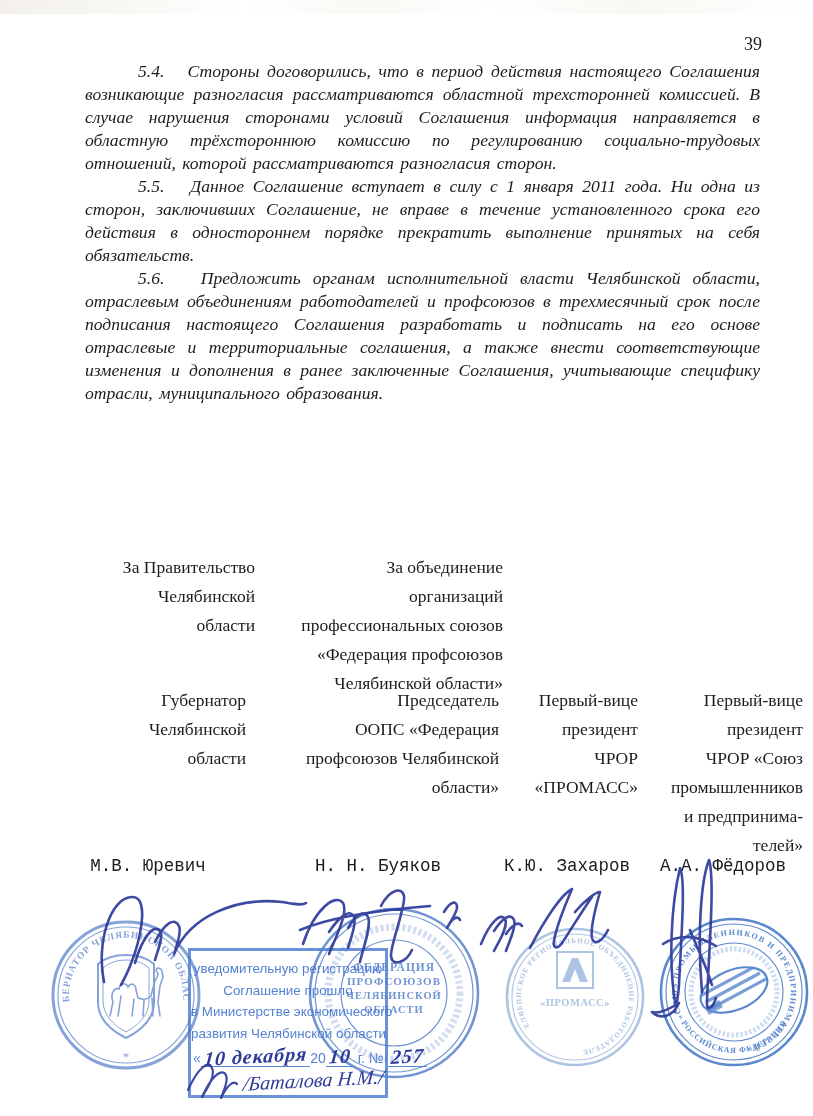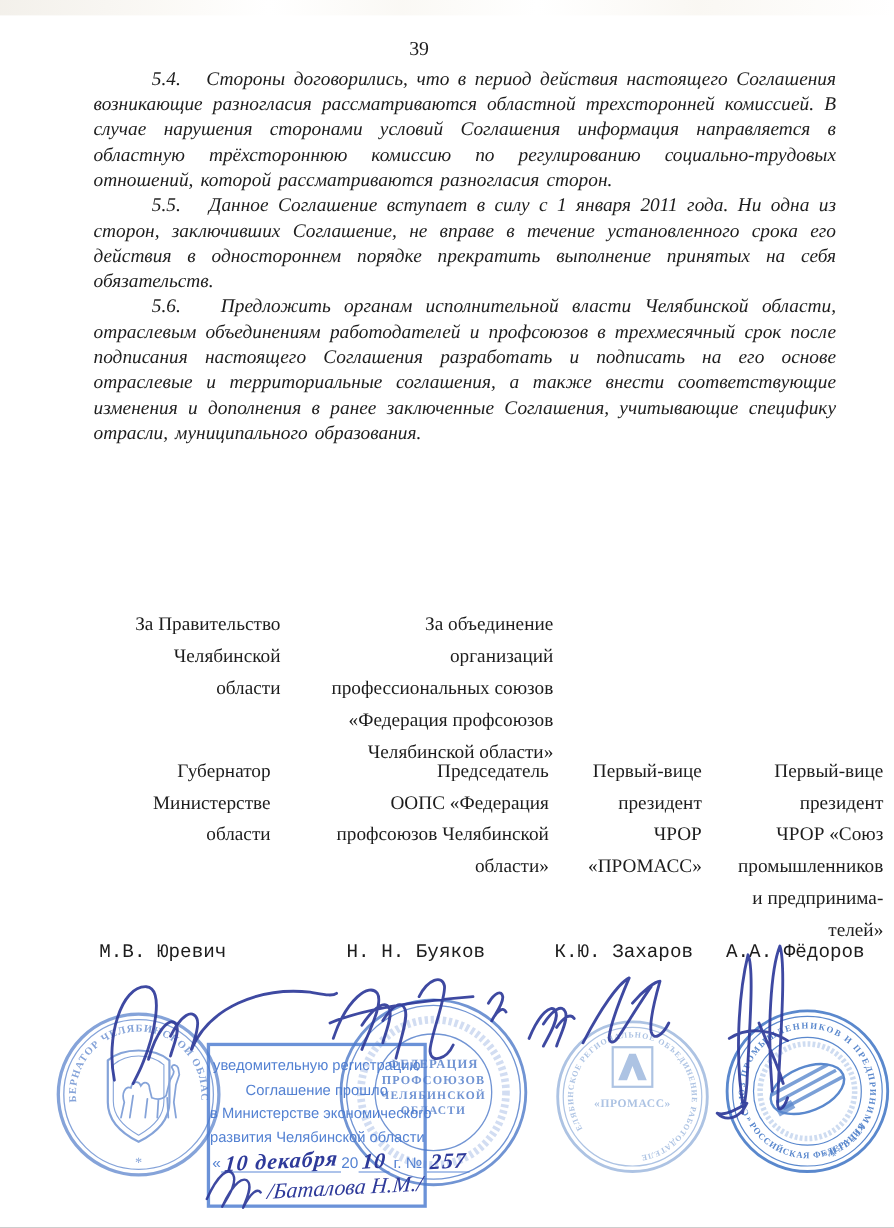--- a/index.html
+++ b/index.html
@@ -12,21 +12,21 @@
     font-family:"Liberation Serif","DejaVu Serif",serif;
     color:#1c1c1c;
   }
   .scan-band{
     position:absolute;left:0;top:0;width:813px;height:14px;
     background:linear-gradient(to right,#e9e4da 0%,#f7f4ee 18%,#fff 30%,#f6f3ec 45%,#fff 60%,#f5f1e9 78%,#fff 100%);
     opacity:.55;
   }
   .page-number{
     position:absolute;top:34px;left:0;width:762px;
-    text-align:center;font-size:18px;
+    text-align:right;font-size:18px;
   }
   .body-text{
     position:absolute;left:85px;top:60px;width:675px;font-style:italic;
   }
   .body-para{
     margin:0;
     font-size:17.6px;line-height:23px;
     text-align:justify;text-indent:53px;
     word-spacing:2px;
   }
@@ -103,21 +103,21 @@
   <div class="sig-col" style="left:85px;top:553px;width:170px;">За Правительство
 Челябинской
 области</div>
   <div class="sig-col" style="left:273px;top:553px;width:230px;">За объединение
 организаций
 профессиональных союзов
 «Федерация профсоюзов
 Челябинской области»</div>
 
   <div class="sig-col" style="left:96px;top:686px;width:150px;">Губернатор
-Министерстве
+Челябинской
 области</div>
   <div class="sig-col" style="left:269px;top:686px;width:230px;">Председатель
 ООПС «Федерация
 профсоюзов Челябинской
 области»</div>
   <div class="sig-col" style="left:508px;top:686px;width:130px;">Первый-вице
 президент
 ЧРОР
 «ПРОМАСС»</div>
   <div class="sig-col" style="left:643px;top:686px;width:160px;">Первый-вице

